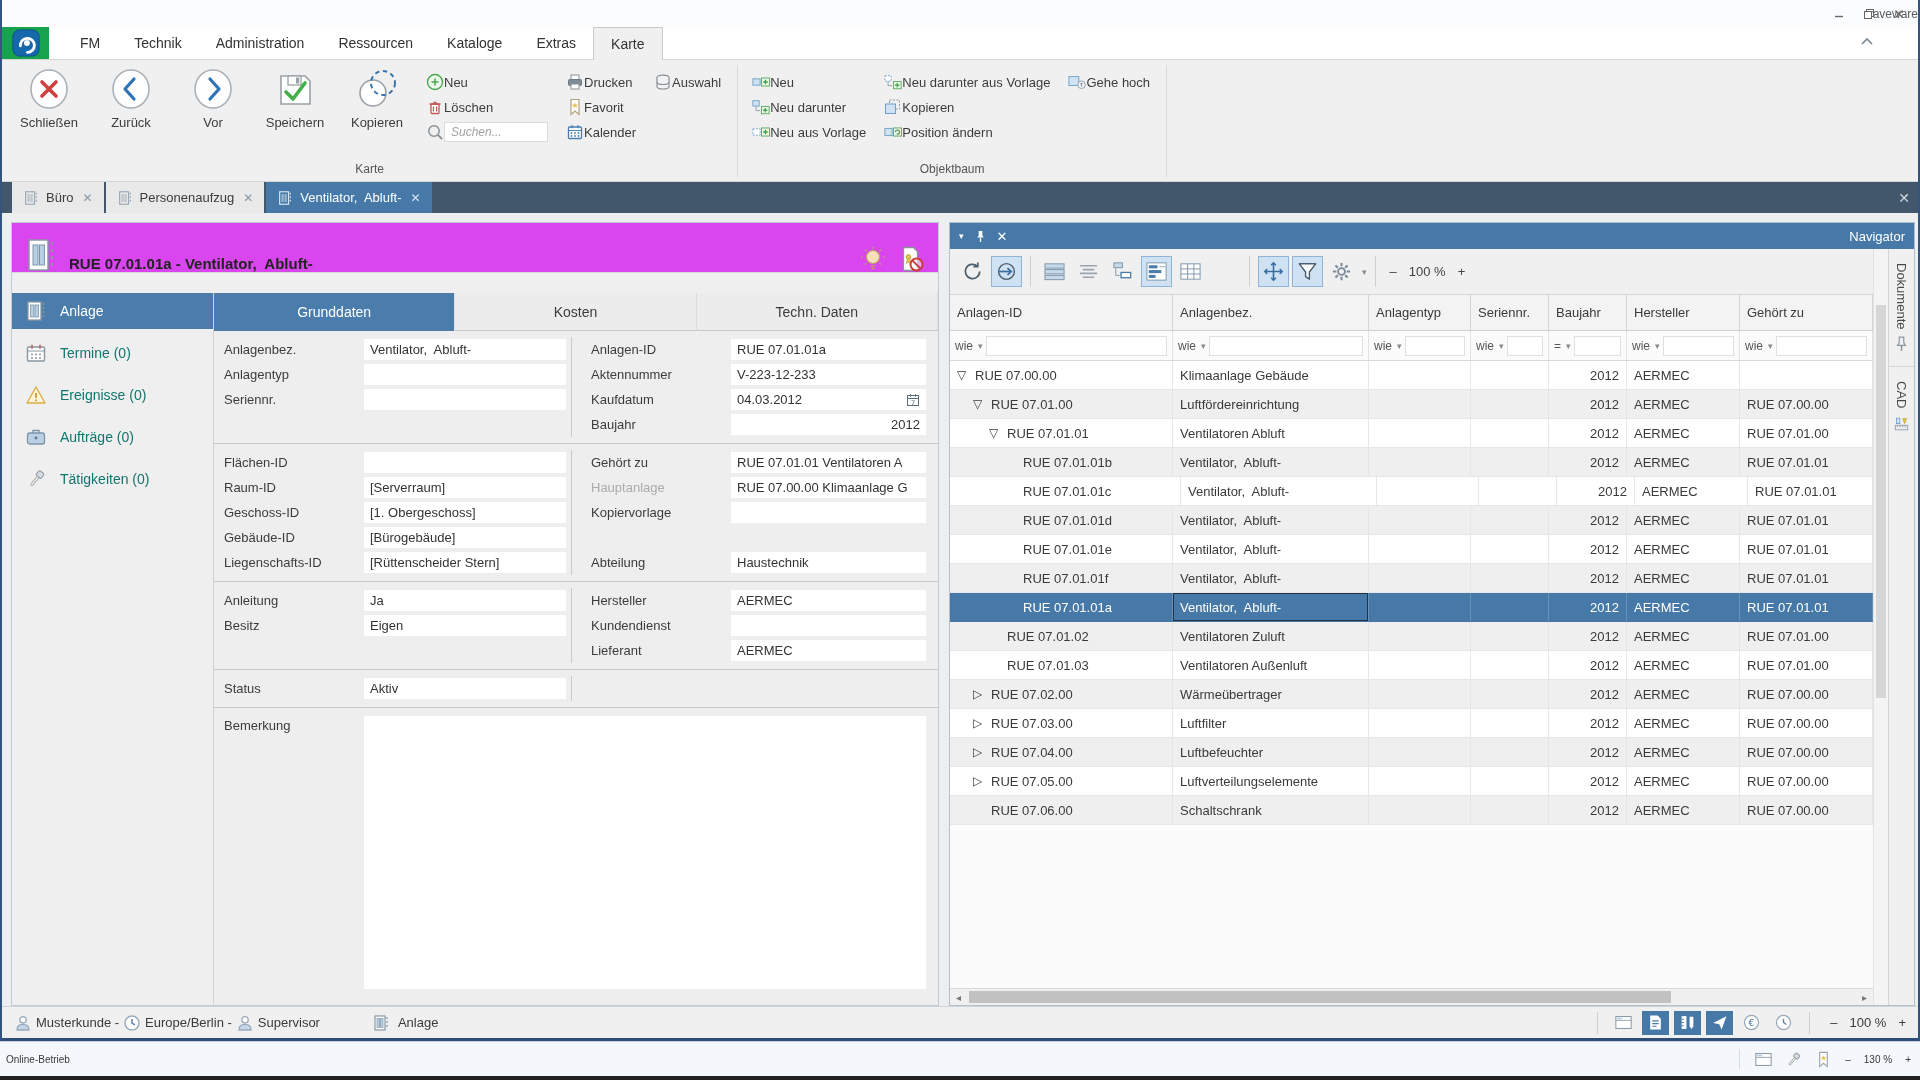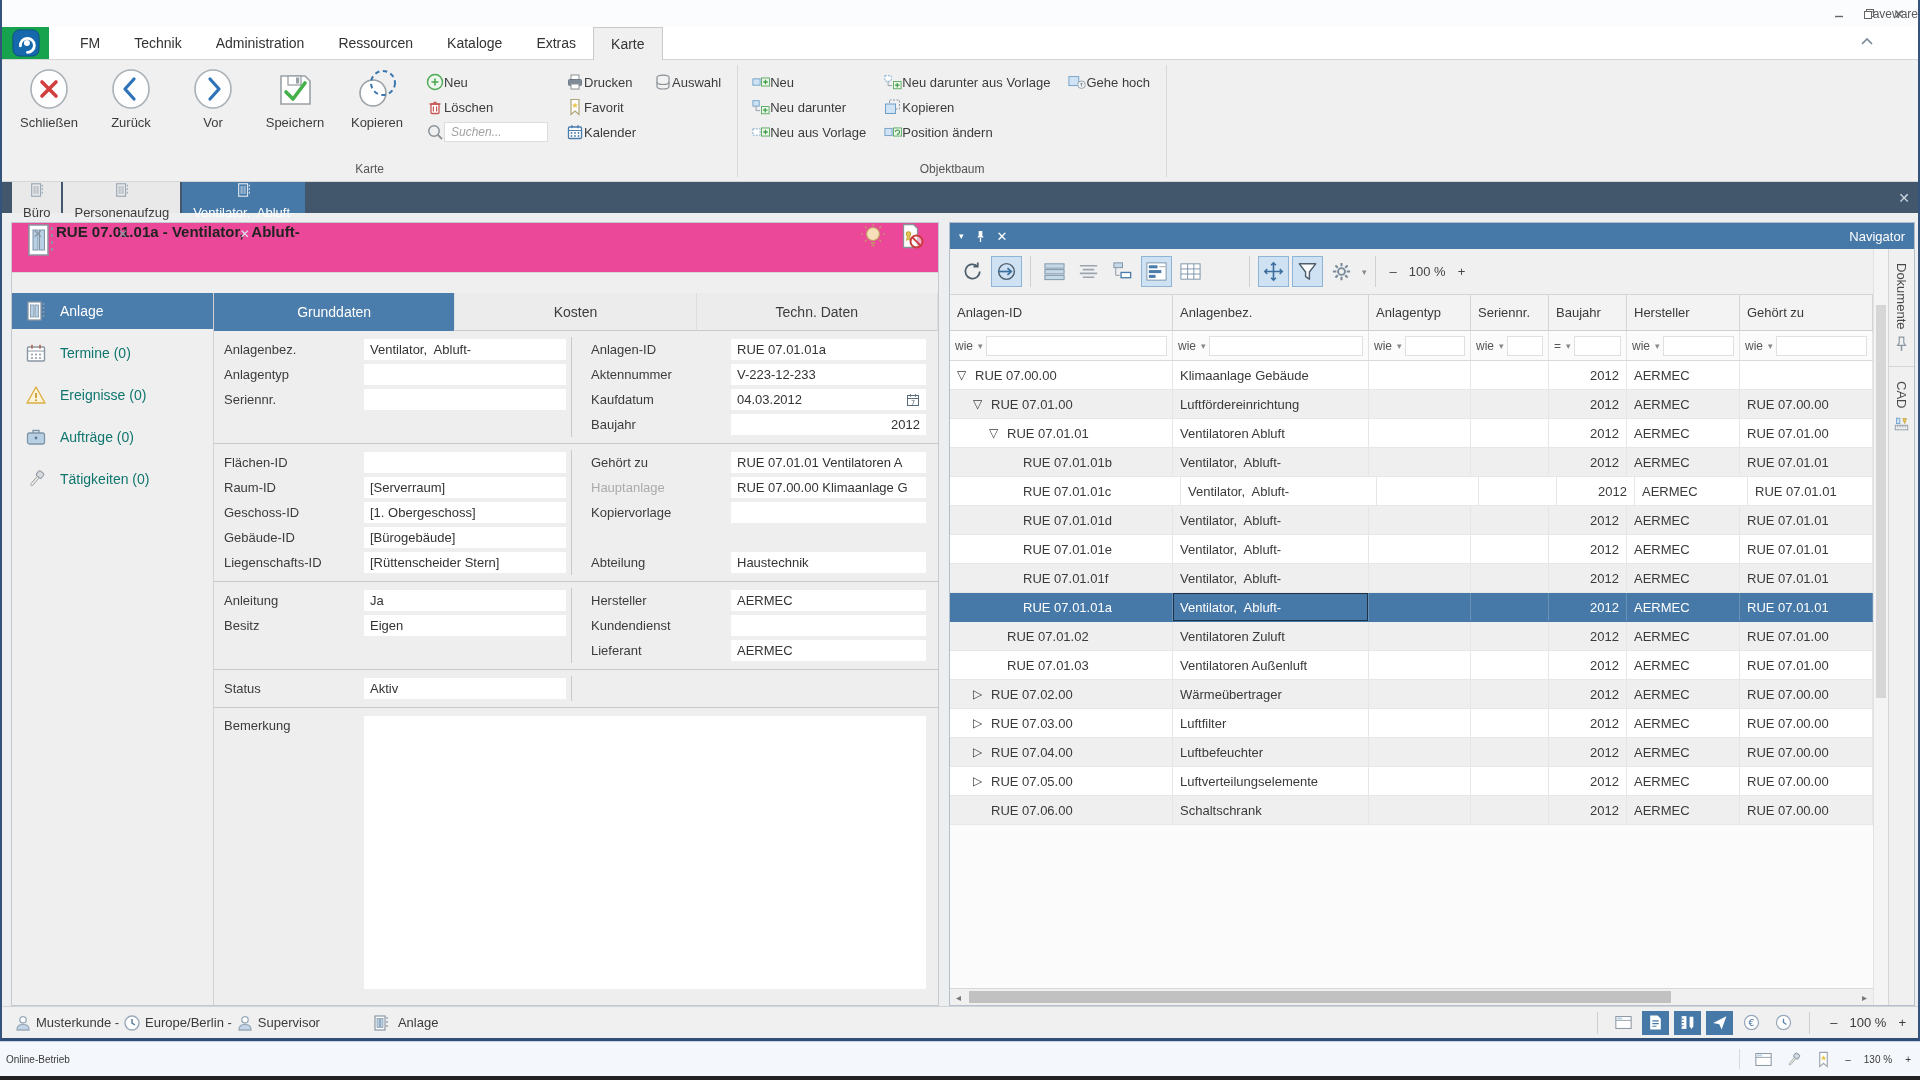--- a/index.html
+++ b/index.html
@@ -34,33 +34,33 @@
   .bigbtn { width:82px; display:flex; flex-direction:column; align-items:center; padding-top:5px; }
   .bigbtn .ic svg { width:44px; height:44px; }
   .bigbtn .blabel { font-size:13px; color:#3c3c3c; margin-top:3px; }
   .rcol { display:flex; flex-direction:column; gap:3px; padding:8px 10px 0 8px; }
   .ritem { display:flex; align-items:center; height:22px; font-size:13px; color:#3c3c3c; white-space:nowrap; }
   .ritem .ic svg { width:18px; height:18px; }
   .searchbox { width:104px; height:20px; background:#fff; border:1px solid #dcdcdc; font-size:12px; font-style:italic; color:#a2a2a2; padding:2px 6px; }
 
   
   .doctabs { height:31px; background:#42566c; display:flex; align-items:stretch; padding-left:10px; position:relative; }
-  .dtab { display:flex; align-items:center; gap:7px; padding:0 11px; background:#e9e9e9; color:#3c3c3c; font-size:13px; margin-right:2px;flex-direction:column; }
+  .dtab { display:flex; align-items:center; gap:7px; padding:0 11px; background:#e9e9e9; color:#3c3c3c; font-size:13px; margin-right:2px; }
   .dtab .lbl { white-space:pre; }
   .dtab .tclose { font-size:12px; color:#8a97a3; margin-left:2px; }
   .dtab.active { background:#4779a8; color:#fff; }
   .dtab.active .tclose { color:#dbe6f0; }
   .dtab .ic svg { width:16px; height:16px; }
   .dtabs-close { position:absolute; right:8px; top:0; height:31px; display:flex; align-items:center; color:#cfd6de; font-size:14px; }
 
   
   .content { flex:1; display:flex; padding:9px 3px 0 9px; gap:10px; min-height:0; }
 
   .left-panel { width:928px; background:#efefef; border:1px solid #c3cad1; display:flex; flex-direction:column; }
-  .record-header { height:50px; background:#ec4899; border-bottom:1px solid #d8d8d8; display:flex; align-items:flex-start; padding:0 14px; }
+  .record-header { height:50px; background:#d946ef; border-bottom:1px solid #d8d8d8; display:flex; align-items:flex-end; padding:0 14px; gap:13px; }
   .record-header .ic-big svg { width:30px; height:34px; }
   .record-title { font-size:15px; font-weight:bold; color:#222; white-space:pre; }
   .rh-icons { margin-left:auto; display:flex; gap:12px; }
   .rh-icons .ic svg { width:26px; height:26px; }
 
   .left-body { flex:1; display:flex; padding-top:20px; min-height:0; }
   .side-nav { width:201px; display:flex; flex-direction:column; gap:6px; }
   .side-item { height:36px; display:flex; align-items:center; gap:13px; padding-left:13px; font-size:14px; color:#0f766e; }
   .side-item.active { background:#4a7dac; color:#fff; }
   .side-item .ic svg { width:22px; height:22px; }

